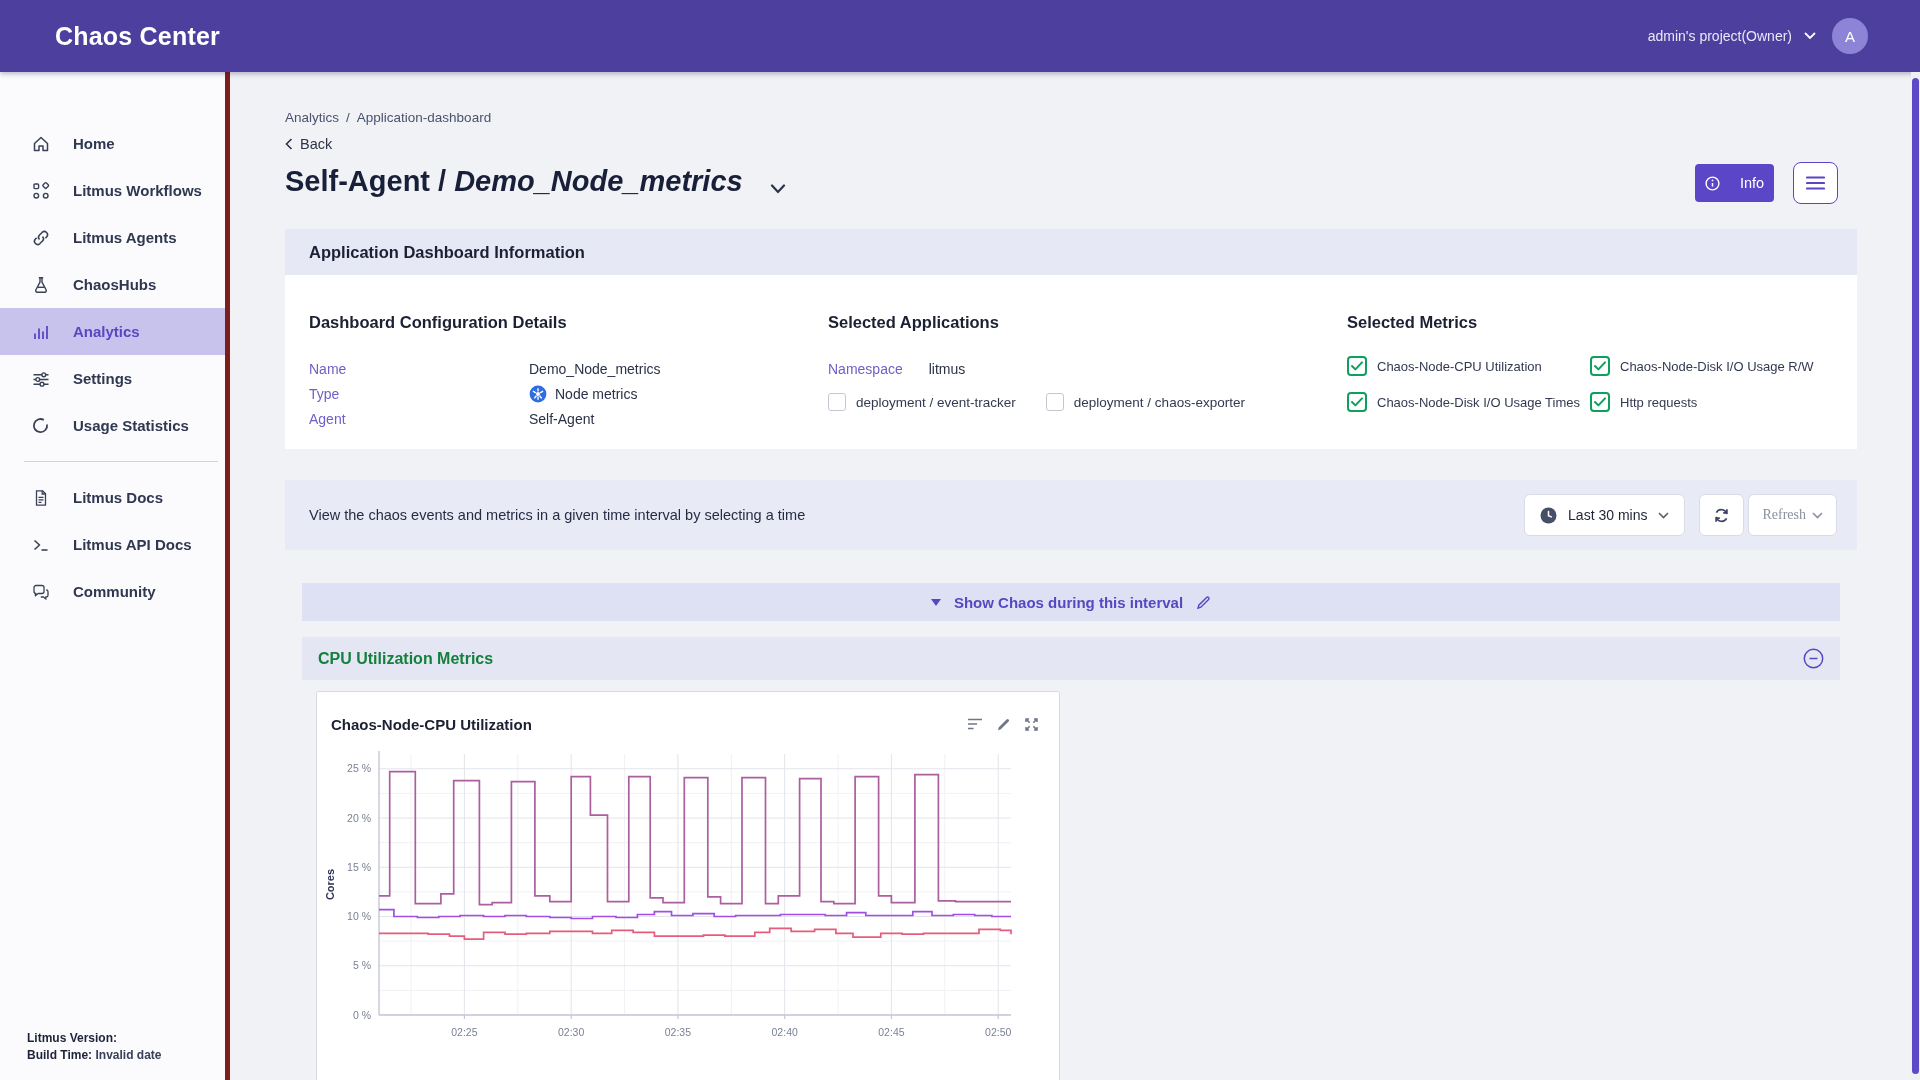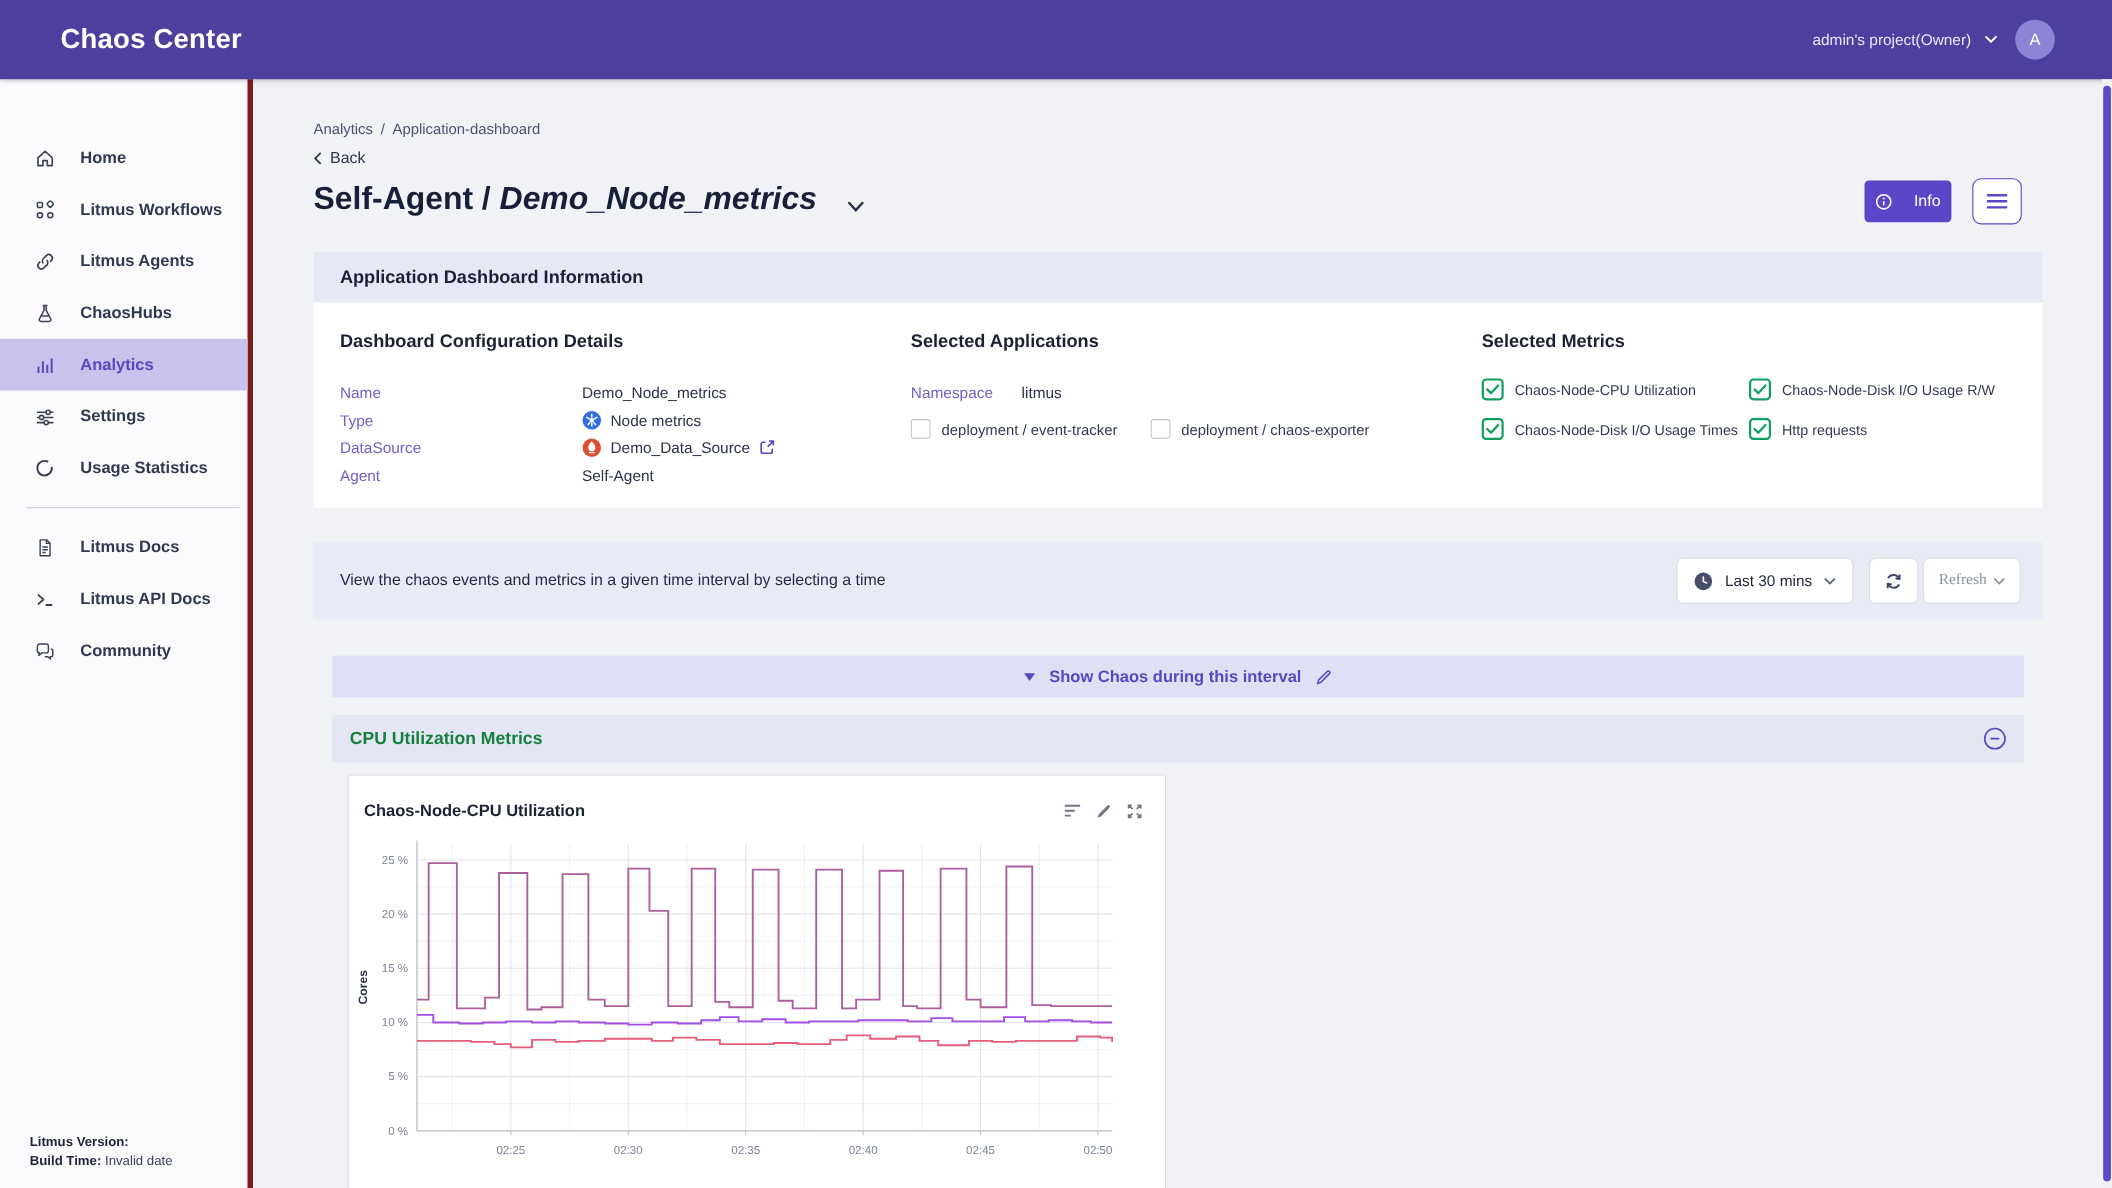--- a/index.html
+++ b/index.html
@@ -25,21 +25,21 @@
              border-right:5px solid #7f1d1d; z-index:20; }
   .nav { padding-top:48px; }
   .nav-item { height:47px; display:flex; align-items:center; padding-left:31px; gap:22px; cursor:pointer;
               color:#2f3850; font-size:15px; font-weight:bold; }
   .nav-item .nav-ic { width:20px; height:20px; display:flex; align-items:center; color:#3a4157; }
   .nav-item.active { background:#c7c3ec; color:#5b46c2; }
   .nav-item.active .nav-ic { color:#5b46c2; }
   .nav-divider { height:1px; background:#cfd2da; margin:12px 0 12px 24px; width:194px; }
   .sidebar-footer { position:absolute; left:27px; bottom:16px; font-size:12px; line-height:17px; color:#1e2339; }
   .sidebar-footer b { font-weight:bold; }
-  .sidebar-footer .plain { font-weight:normal; color:#3a4157; }
+  .sidebar-footer .plain { font-weight:bold; color:#3a4157; }
 
   
   .main { position:absolute; left:230px; top:72px; width:1690px; height:1008px; overflow:hidden; background:#f1f2f6; }
   .content { padding:38px 63px 0 55px; }
 
   .breadcrumb { font-size:13.5px; color:#49536e; display:flex; gap:7px; }
   .breadcrumb .crumb { cursor:pointer; }
   .back-row { margin-top:11px; display:flex; align-items:center; gap:7px; font-size:14.5px; color:#2e3448; cursor:pointer; width:70px; }
   .title-row { margin-top:10px; display:flex; align-items:flex-start; justify-content:space-between; height:44px; }
   .page-title { font-size:29px; color:#181f38; display:flex; align-items:center; }
@@ -50,21 +50,21 @@
   .btn-info { width:79px; height:38px; background:#5b46c8; border:none; border-radius:4px; color:#fff;
               font-size:14.5px; font-family:inherit; display:flex; align-items:center; justify-content:center; gap:20px; cursor:pointer; }
   .btn-menu { width:45px; height:42px; background:#fff; border:1.5px solid #5b46c8; border-radius:8px;
               display:flex; align-items:center; justify-content:center; cursor:pointer; color:#5b46c8; }
 
   
   .panel { margin-top:23px; background:#fff; }
   .panel-header { height:46px; background:#e7e8f6; display:flex; align-items:center; padding-left:24px;
                   font-size:16.5px; font-weight:bold; color:#1b2033; }
   .panel-body { display:grid; grid-template-columns:519px 519px auto; padding:26px 24px 18px 24px; }
-  .col h3 { font-size:16.5px; font-weight:bold; color:#1b2033; margin-bottom:24px; }
+  .col h3 { font-size:16.5px; font-weight:bold; color:#1b2033; margin-bottom:24px;margin-top:12px; }
   .cfg-row { display:grid; grid-template-columns:220px auto; align-items:center; height:25px; font-size:14px; }
   .cfg-label { color:#6f60c8; }
   .cfg-value { color:#2a3148; display:flex; align-items:center; gap:8px; }
   .ns-row { display:flex; align-items:center; gap:26px; font-size:14px; height:25px; }
   .ns-label { color:#6f60c8; }
   .ns-value { color:#2a3148; }
   .apps-row { margin-top:12px; display:flex; gap:30px; }
   .chk-item { display:flex; align-items:center; gap:10px; font-size:13.5px; color:#333a50; cursor:pointer; }
   .chk-box { width:18px; height:18px; border:1.5px solid #c3c7d2; border-radius:3px; background:#fff; flex:none; }
   .metrics-grid { display:grid; grid-template-columns:243px auto; row-gap:16px; }
@@ -306,39 +306,20 @@
                       <line x1="9" y1="6.6" x2="9" y2="3.2"></line>
                       <line x1="9" y1="11.4" x2="9" y2="14.8"></line>
                       <line x1="6.9" y1="7.9" x2="3.9" y2="6.2"></line>
                       <line x1="11.1" y1="7.9" x2="14.1" y2="6.2"></line>
                       <line x1="7.4" y1="10.8" x2="5.3" y2="13.4"></line>
                       <line x1="10.6" y1="10.8" x2="12.7" y2="13.4"></line>
                     </g>
                   </svg>
               </span>
               <span>Node metrics</span>
-            </span>
-          </div>
-          <div class="cfg-row">
-            <span class="cfg-label">DataSource</span>
-            <span class="cfg-value">
-              <span style="display:flex">
-                <svg width="18" height="18" viewBox="0 0 18 18">
-                    <circle cx="9" cy="9" r="8.4" fill="#da4e31"></circle>
-                    <path d="M9 3.2 C10.6 5.2 12.2 6.4 12.2 8.9 A3.2 3.2 0 0 1 5.8 8.9 C5.8 6.4 7.4 5.2 9 3.2 Z" fill="#fff"></path>
-                    <rect x="6.4" y="12.6" width="5.2" height="1.5" rx=".6" fill="#fff"></rect>
-                  </svg>
-              </span>
-              <span>Demo_Data_Source</span>
-              <span style="display:flex;cursor:pointer">
-                <svg width="15" height="15" viewBox="0 0 15 15">
-                    <path d="M6 3 H3.6 A1.6 1.6 0 0 0 2 4.6 v6.8 A1.6 1.6 0 0 0 3.6 13 h6.8 A1.6 1.6 0 0 0 12 11.4 V9" fill="none" stroke="#5b46c8" stroke-width="1.5"></path>
-                    <path d="M7.8 7.2 L13 2 M9.3 2 H13 V5.7" fill="none" stroke="#5b46c8" stroke-width="1.5"></path>
-                  </svg>
-              </span>
             </span>
           </div>
           <div class="cfg-row">
             <span class="cfg-label">Agent</span>
             <span class="cfg-value">Self-Agent</span>
           </div>
         </div>
 
         <div class="col">
           <h3>Selected Applications</h3>

